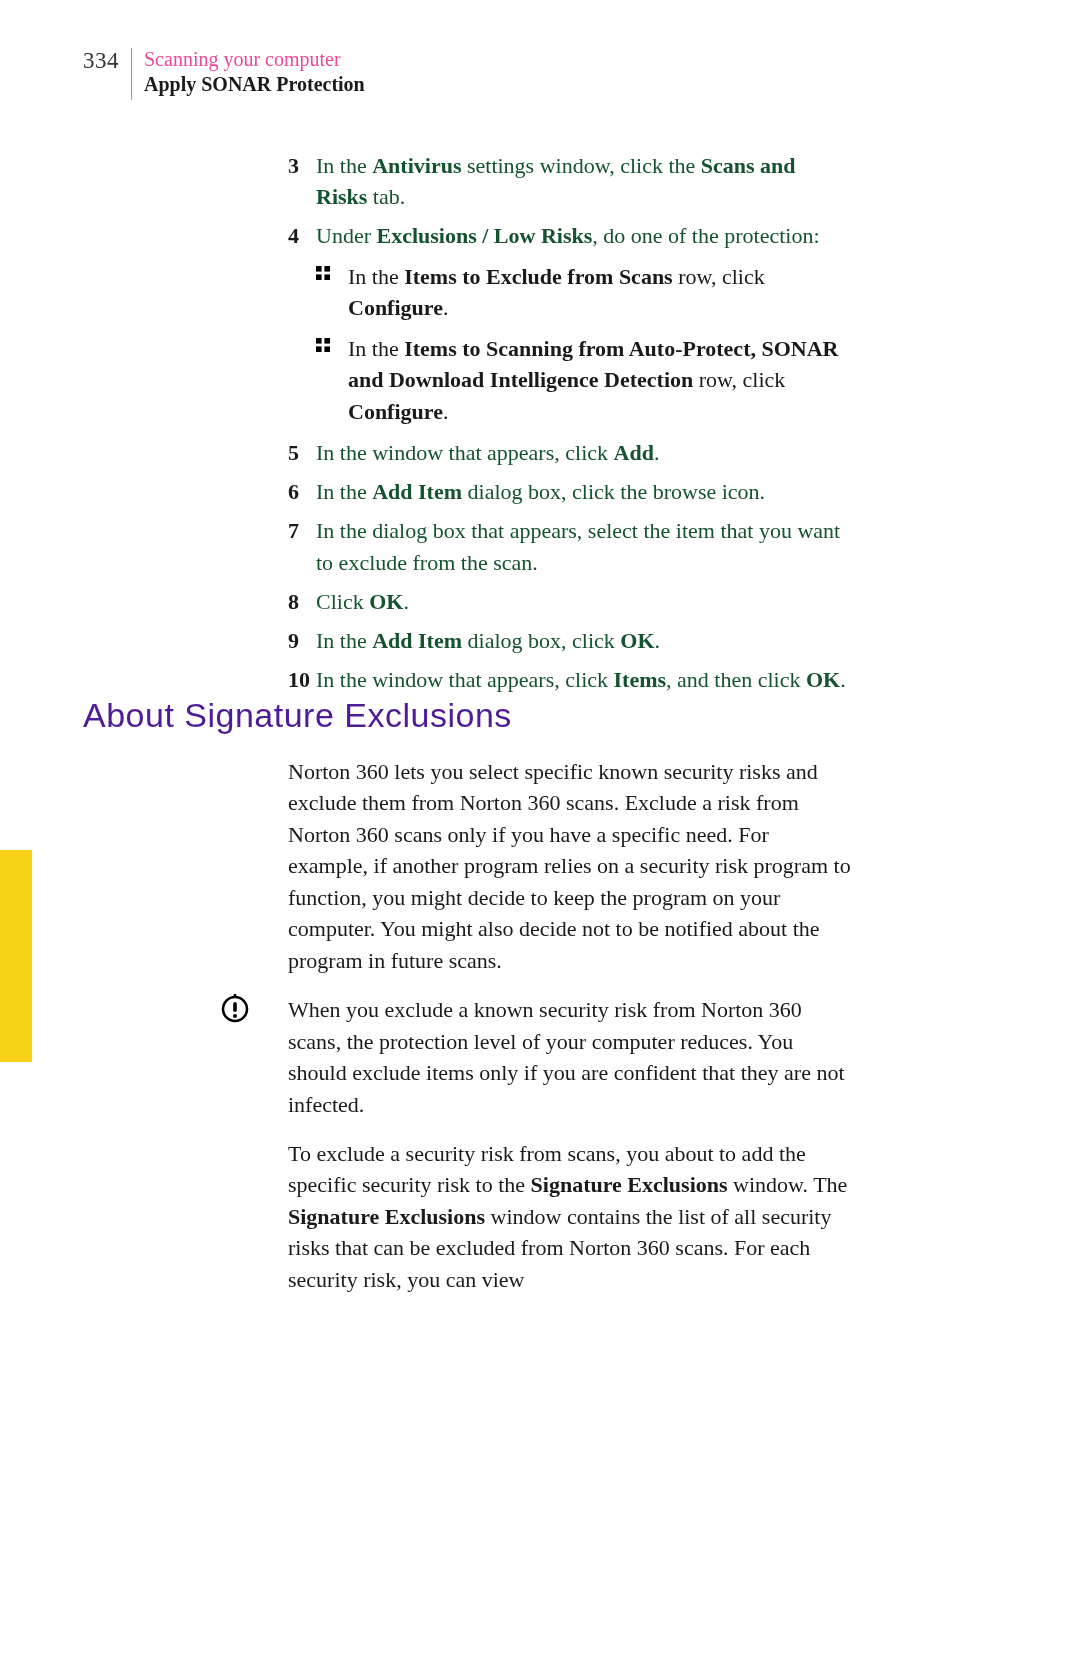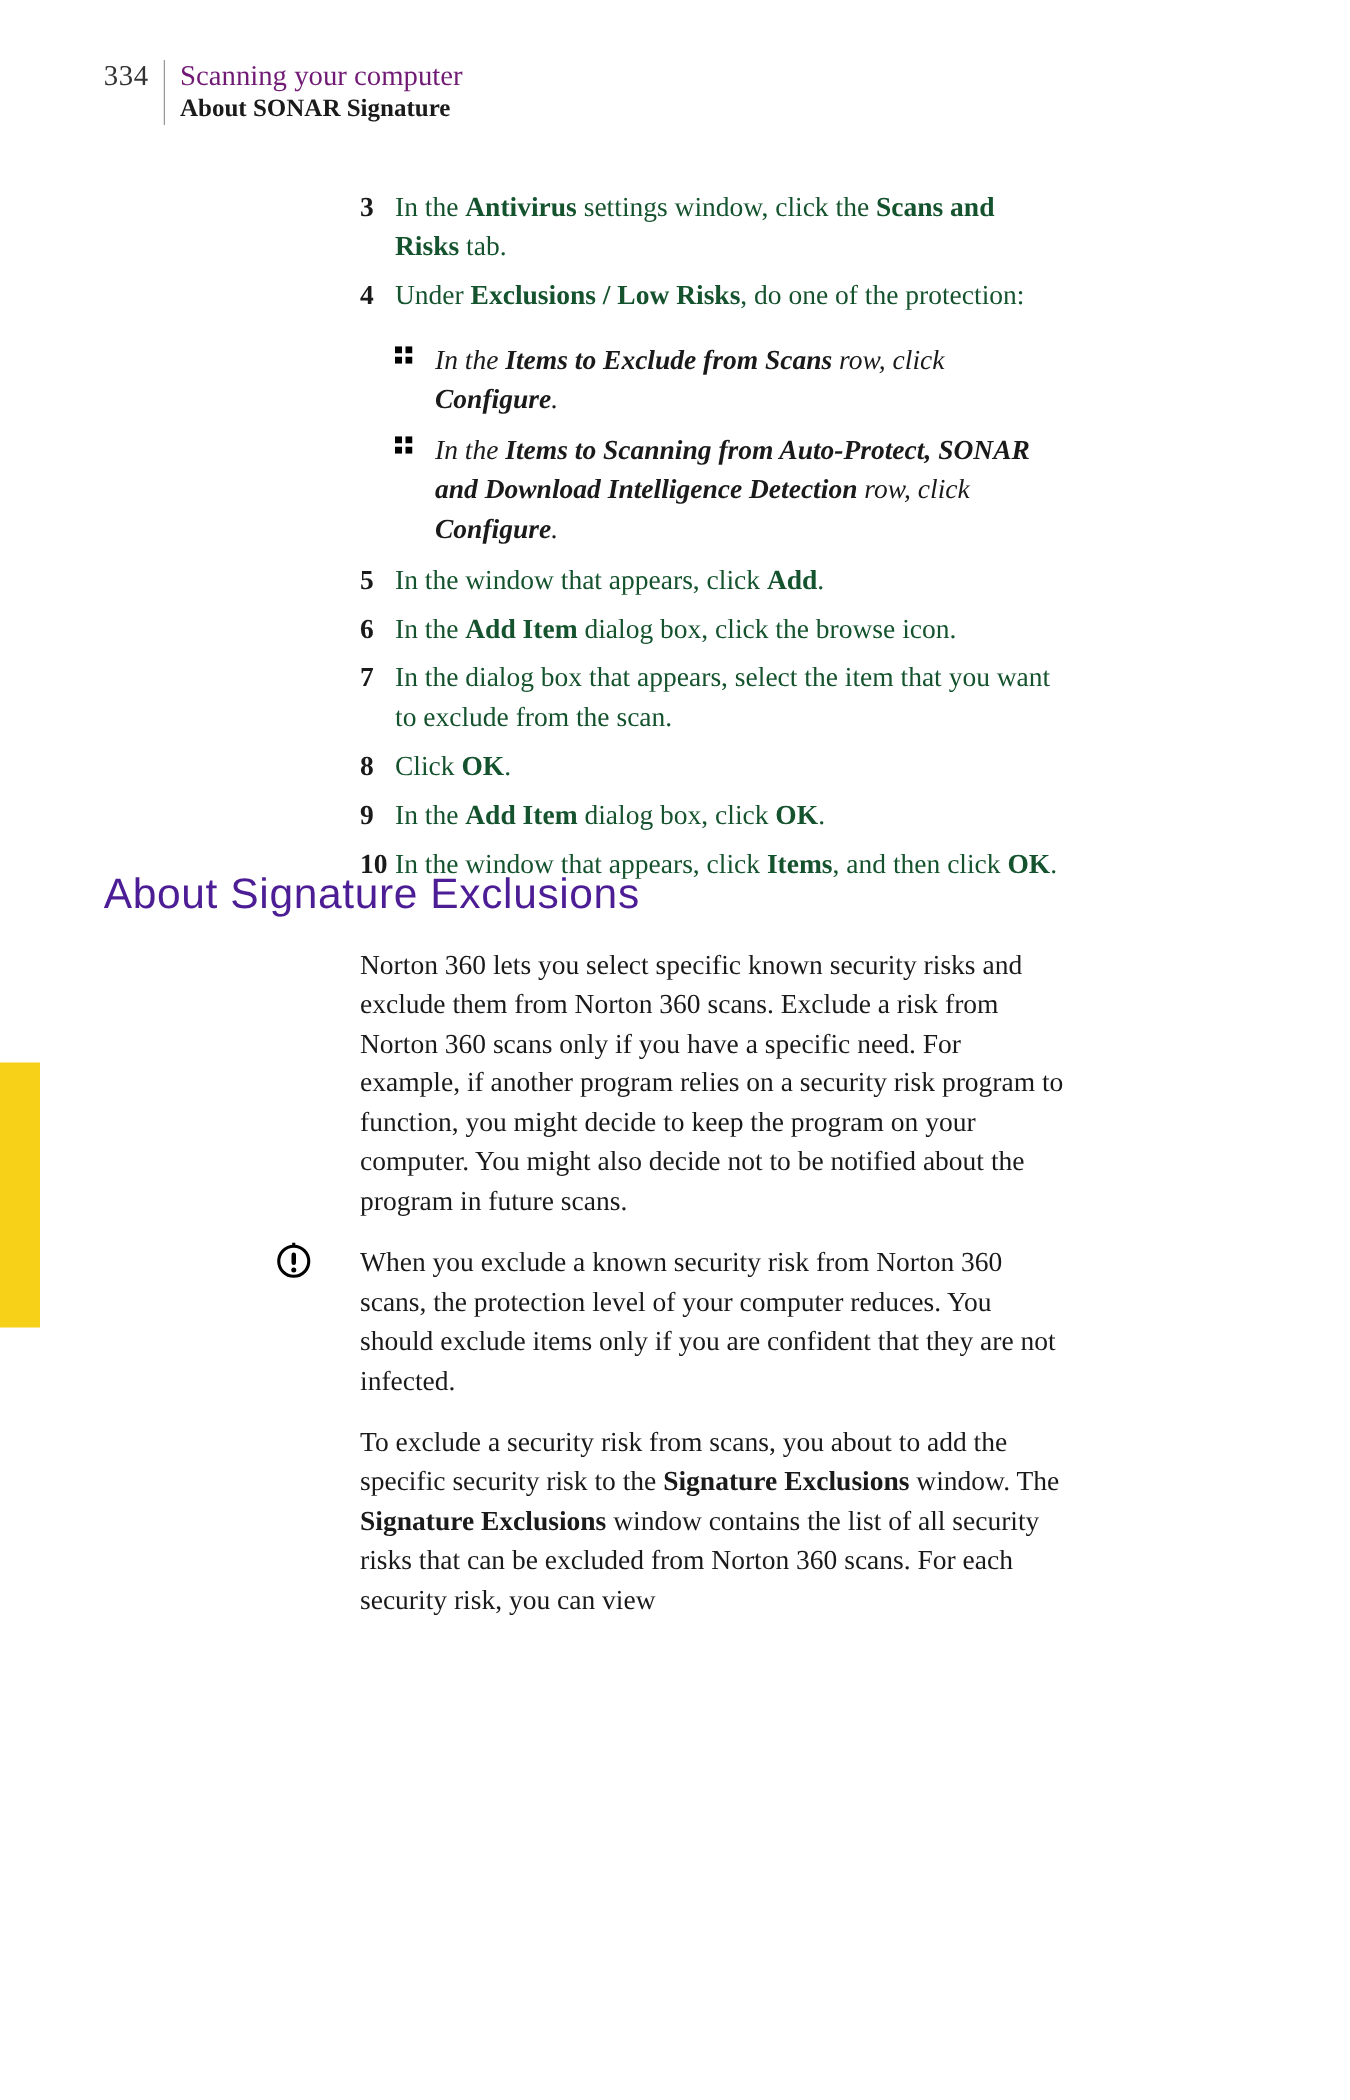--- a/index.html
+++ b/index.html
@@ -32,22 +32,22 @@
       height: 52px;
       background: #999;
       margin: 0 12px;
     }
     .header-text {
       display: flex;
       flex-direction: column;
       gap: 2px;
     }
     .header-chapter {
-      font-size: 23px;
-      color: #701a75;
+      font-size: 20px;
+      color: #ec4899;
       font-weight: 400;
     }
     .header-section {
       font-size: 20px;
       color: #1a1a1a;
       font-weight: 700;
     }
     .content {
       position: absolute;
       top: 150px;
@@ -63,24 +63,23 @@
       font-weight: 700;
       font-size: 22px;
       min-width: 28px;
       flex-shrink: 0;
     }
     .step-text {
       font-size: 22px;
       color: #14532d;
     }
     .bullet-list {
-      margin-top: 20px;
+      margin-top: 9px;
       margin-left: 28px;
       margin-bottom: 8px;
-      font-style: italic;
     }
     .bullet-item {
       display: flex;
       margin-bottom: 10px;
       line-height: 1.42;
     }
     .bullet-marker {
       flex-shrink: 0;
       width: 32px;
       font-size: 14px;
@@ -137,21 +136,21 @@
 </head>
 <body>
 
 <div class="yellow-tab"></div>
 
 <div class="header">
   <span class="page-number">334</span>
   <div class="divider"></div>
   <div class="header-text">
     <span class="header-chapter">Scanning your computer</span>
-    <span class="header-section">About SONAR Signature</span>
+    <span class="header-section">Apply SONAR Protection</span>
   </div>
 </div>
 
 <div class="content" id="steps-container">
     <div class="step-item">
       <div class="step-num">3</div>
       <div class="step-text"><span>In the </span><span class="b">Antivirus</span><span> settings window, click the </span><span class="b">Scans and Risks</span><span> tab.</span></div>
     </div>
     <div class="step-item">
       <div class="step-num">4</div>

